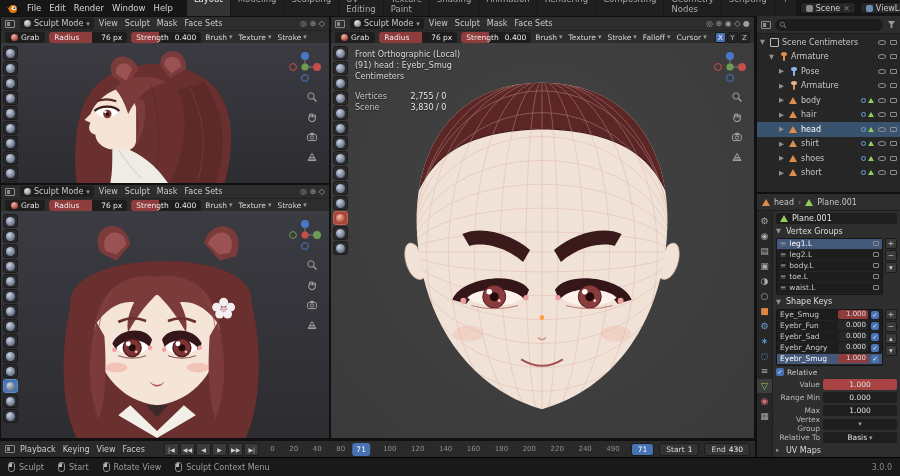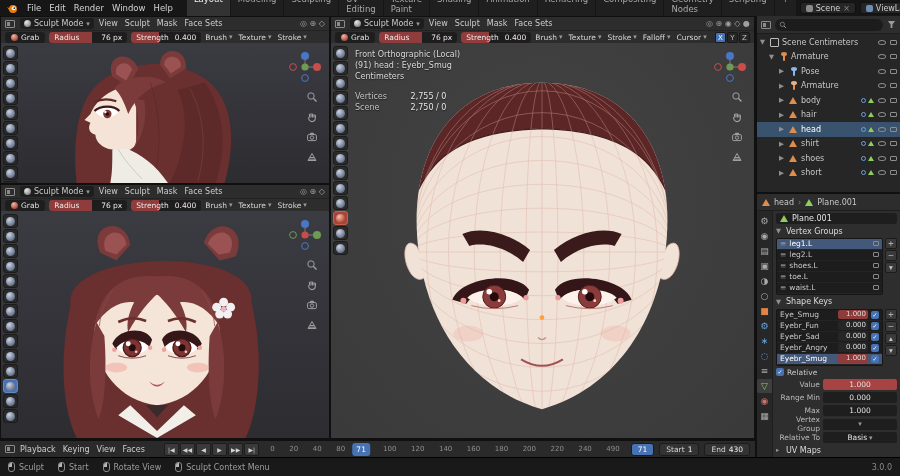--- a/index.html
+++ b/index.html
@@ -636,21 +636,21 @@
               <circle cx="212" cy="276" r="2.4" fill="#ff9e3d"></circle>
             </svg>
             <div class="vp-overlay">
               <div>Front Orthographic (Local)</div>
               <div>(91) head : Eyebr_Smug</div>
               <div>Centimeters</div>
               <div class="stats">
                 <span>Vertices</span>
                   <b>2,755 / 0</b>
                 <span>Scene</span>
-                  <b>2,750 / 0</b>
+                  <b>3,830 / 0</b>
               </div>
             </div>
             <div class="tools">
 
             <span class="tool-btn">
                   <span class="orb"></span>
                 </span>
                 <span class="tool-btn">
                   <span class="orb"></span>
                 </span>
@@ -955,21 +955,21 @@
                   <span class="nm">leg1.L</span>
                   <span class="lockic"></span>
                 </div>
                   <div class="lrow">
                   <span style="color:#9a9a9a;">≡</span>
                   <span class="nm">leg2.L</span>
                   <span class="lockic"></span>
                 </div>
                   <div class="lrow">
                   <span style="color:#9a9a9a;">≡</span>
-                  <span class="nm">shoes.L</span>
+                  <span class="nm">body.L</span>
                   <span class="lockic"></span>
                 </div>
                   <div class="lrow">
                   <span style="color:#9a9a9a;">≡</span>
                   <span class="nm">toe.L</span>
                   <span class="lockic"></span>
                 </div>
                   <div class="lrow">
                   <span style="color:#9a9a9a;">≡</span>
                   <span class="nm">waist.L</span>

